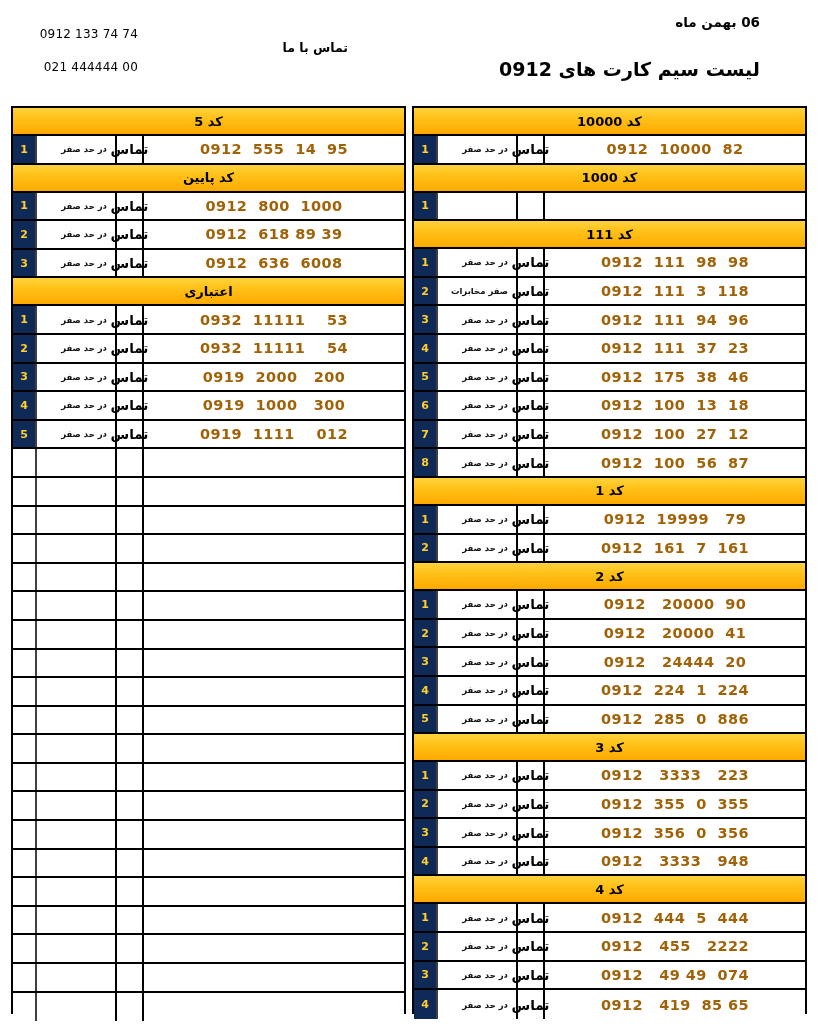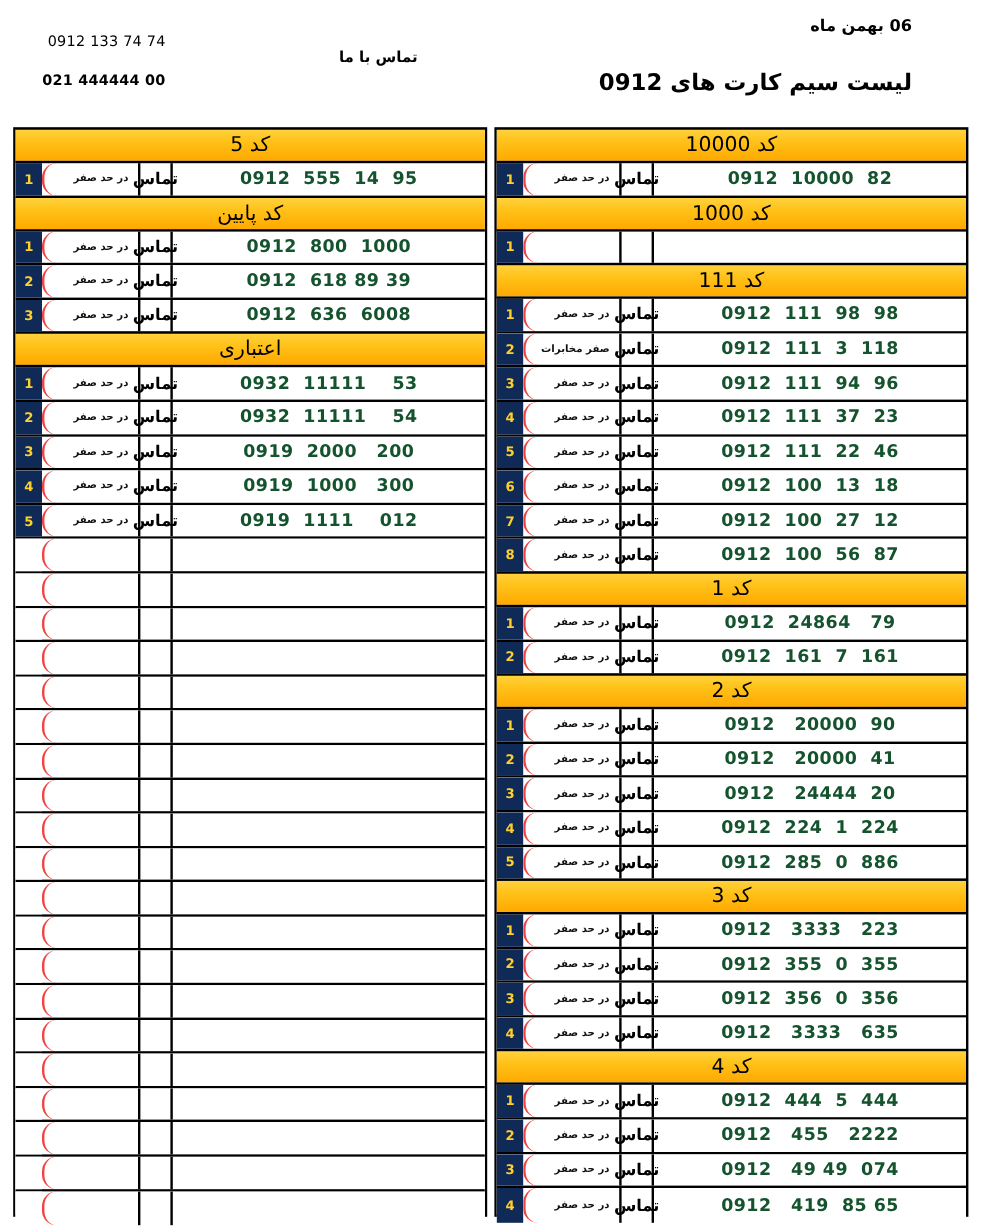--- a/index.html
+++ b/index.html
@@ -60,21 +60,21 @@
     font-weight: 400;
     direction: ltr;
     white-space: nowrap;
     letter-spacing: .2px;
   }
   .hdr-phone2 {
     position: absolute;
     right: 680px;
     top: 60px;
     font-size: 12px;
-    font-weight: 700;
+    font-weight: 400;
     direction: ltr;
     white-space: nowrap;
     letter-spacing: .2px;
   }
 
   
   .tables-wrap {
     position: absolute;
     top: 106px;
     left: 11px;
@@ -95,22 +95,22 @@
   
   .sec-head {
     height: 29px;
     flex: 0 0 29px;
     background: linear-gradient(180deg, #ffd23f 0%, #ffc219 38%, #ffa900 100%);
     border-bottom: 2px solid #000;
     border-top: 1px solid #000;
     display: flex;
     align-items: center;
     justify-content: center;
-    font-size: 17px;
-    font-weight: 400;
+    font-size: 13px;
+    font-weight: 700;
     color: #000;
     direction: rtl;
     position: relative;
     margin-top: -1px;
   }
 
   
   .row {
     height: 28.6px;
     flex: 0 0 28.6px;
@@ -125,50 +125,49 @@
     width: 262px;
     flex: 0 0 262px;
     border-left: 2px solid #000;
     display: flex;
     align-items: center;
     justify-content: center;
     font-size: 14.5px;
     font-weight: 700;
     direction: ltr;
     letter-spacing: .4px;
-    color: #14532d;
+    color: #a16207;
     white-space: pre;
   }
   .c-price {
     width: 0;
     flex: 1 1 auto;
     border-left: 2px solid #000;
     display: flex;
     align-items: center;
     justify-content: center;
     font-size: 13.5px;
     font-weight: 700;
     direction: rtl;
     color: #000;
     text-align: right;
   }
   .c-cond {
     width: 80px;
     flex: 0 0 80px;
-    border-left: 2px solid #ef4444;
+    border-left: 2px solid #404040;
     display: flex;
     align-items: center;
     justify-content: flex-start;
     padding-right: 8px;
     font-size: 8.5px;
     font-weight: 600;
     direction: rtl;
     color: #111;
     white-space: nowrap;
-    border-radius: 12px;
   }
   .c-idx {
     width: 22px;
     flex: 0 0 22px;
     background: #0f2a56;
     color: #ffcf2e;
     display: flex;
     align-items: center;
     justify-content: center;
     font-size: 11px;
@@ -416,21 +415,21 @@
         <div class="c-cond">در حد صفر</div>
         <div class="c-idx">3</div>
       </div>
       <div class="row">
         <div class="c-num">0912  111  37  23</div>
         <div class="c-price">تماس</div>
         <div class="c-cond">در حد صفر</div>
         <div class="c-idx">4</div>
       </div>
       <div class="row">
-        <div class="c-num">0912  111  22  46</div>
+        <div class="c-num">0912  175  38  46</div>
         <div class="c-price">تماس</div>
         <div class="c-cond">در حد صفر</div>
         <div class="c-idx">5</div>
       </div>
       <div class="row">
         <div class="c-num">0912  100  13  18</div>
         <div class="c-price">تماس</div>
         <div class="c-cond">در حد صفر</div>
         <div class="c-idx">6</div>
       </div>
@@ -441,21 +440,21 @@
         <div class="c-idx">7</div>
       </div>
       <div class="row">
         <div class="c-num">0912  100  56  87</div>
         <div class="c-price">تماس</div>
         <div class="c-cond">در حد صفر</div>
         <div class="c-idx">8</div>
       </div>
       <div class="sec-head">کد 1</div>
       <div class="row">
-        <div class="c-num">0912  24864   79</div>
+        <div class="c-num">0912  19999   79</div>
         <div class="c-price">تماس</div>
         <div class="c-cond">در حد صفر</div>
         <div class="c-idx">1</div>
       </div>
       <div class="row">
         <div class="c-num">0912  161  7  161</div>
         <div class="c-price">تماس</div>
         <div class="c-cond">در حد صفر</div>
         <div class="c-idx">2</div>
       </div>
@@ -503,21 +502,21 @@
         <div class="c-cond">در حد صفر</div>
         <div class="c-idx">2</div>
       </div>
       <div class="row">
         <div class="c-num">0912  356  0  356</div>
         <div class="c-price">تماس</div>
         <div class="c-cond">در حد صفر</div>
         <div class="c-idx">3</div>
       </div>
       <div class="row">
-        <div class="c-num">0912   3333   635</div>
+        <div class="c-num">0912   3333   948</div>
         <div class="c-price">تماس</div>
         <div class="c-cond">در حد صفر</div>
         <div class="c-idx">4</div>
       </div>
       <div class="sec-head">کد 4</div>
       <div class="row">
         <div class="c-num">0912  444  5  444</div>
         <div class="c-price">تماس</div>
         <div class="c-cond">در حد صفر</div>
         <div class="c-idx">1</div>

